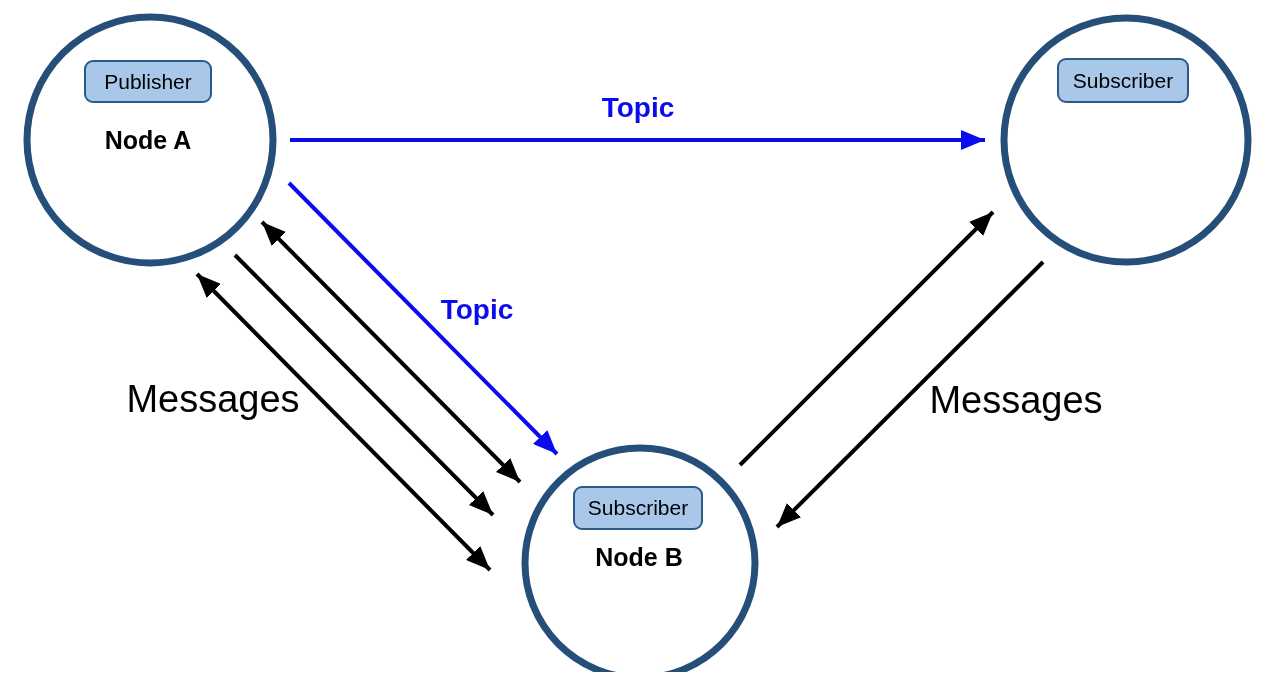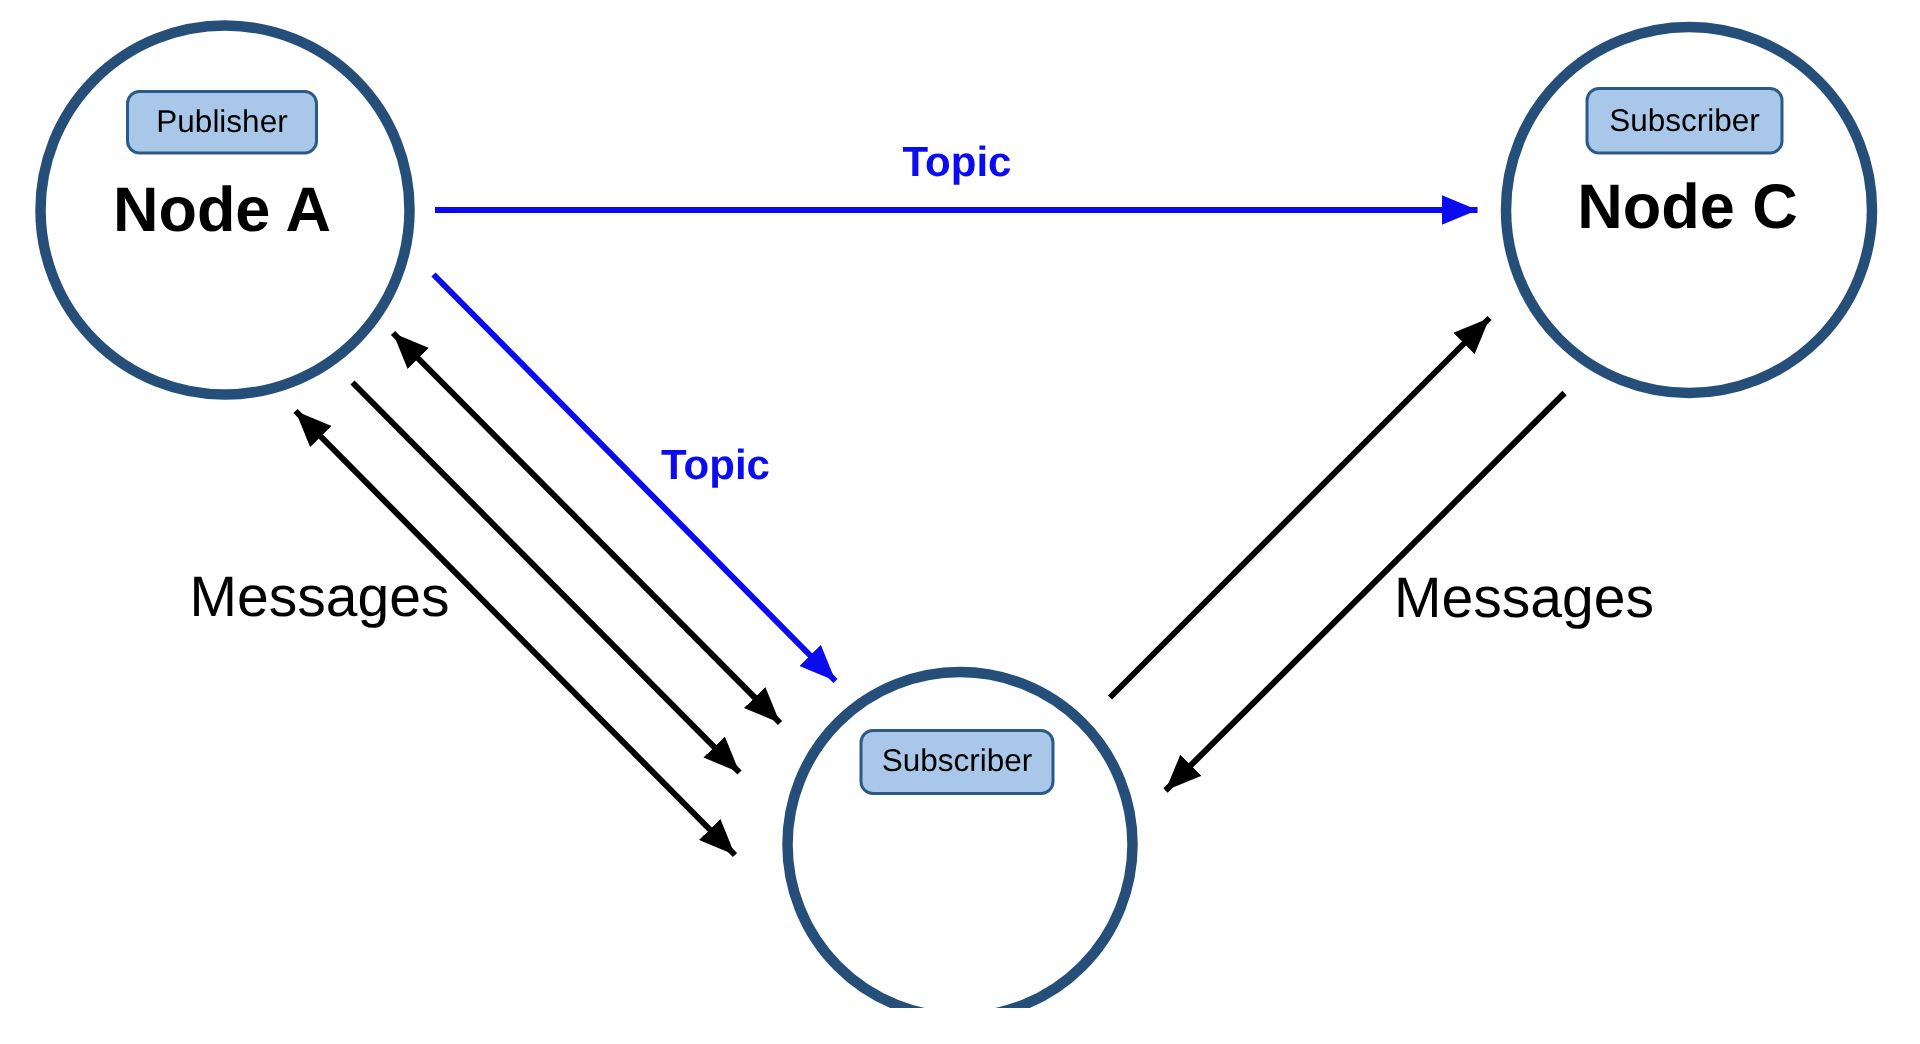--- a/index.html
+++ b/index.html
@@ -40,21 +40,21 @@
     border-radius:9px;
     display:flex;
     align-items:center;
     justify-content:center;
     font-size:21px;
     color:var(--text);
   }
   .node-name{
     position:absolute;
     transform:translate(-50%,-50%);
-    font-size:42px;
+    font-size:25px;
     font-weight:bold;
     color:var(--text);
     white-space:nowrap;
   }
   .edge-label{
     position:absolute;
     transform:translate(-50%,-50%);
     white-space:nowrap;
   }
   .edge-label.topic{
@@ -100,20 +100,20 @@
 
     <line class="edge msg" x1="740" y1="465" x2="993" y2="212" marker-end="url(#ah-black-end)"></line>
     <line class="edge msg" x1="1043" y1="262" x2="777" y2="527" marker-end="url(#ah-black-end)"></line>
   </svg>
 
   <div class="badge" style="left:84px;top:60px;width:128px;height:43px">Publisher</div>
   <div class="badge" style="left:573px;top:486px;width:130px;height:44px">Subscriber</div>
   <div class="badge" style="left:1057px;top:58px;width:132px;height:45px">Subscriber</div>
 
   <div class="node-name" style="left:148px;top:140px">Node A</div>
-  <div class="node-name" style="left:1125px;top:138px">Node C</div>
+  <div class="node-name" style="left:639px;top:557px">Node B</div>
 
   <div class="edge-label topic" style="left:638px;top:108px">Topic</div>
   <div class="edge-label topic" style="left:477px;top:310px">Topic</div>
   <div class="edge-label msg" style="left:213px;top:399px">Messages</div>
   <div class="edge-label msg" style="left:1016px;top:400px">Messages</div>
 
 </div>
 
 </body></html>

